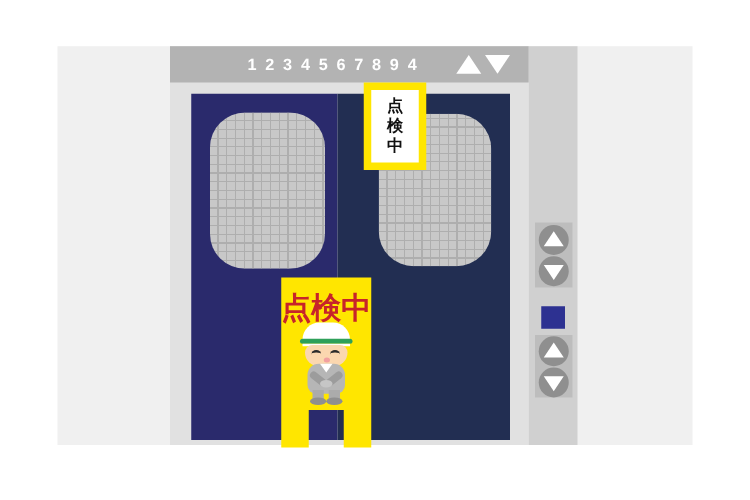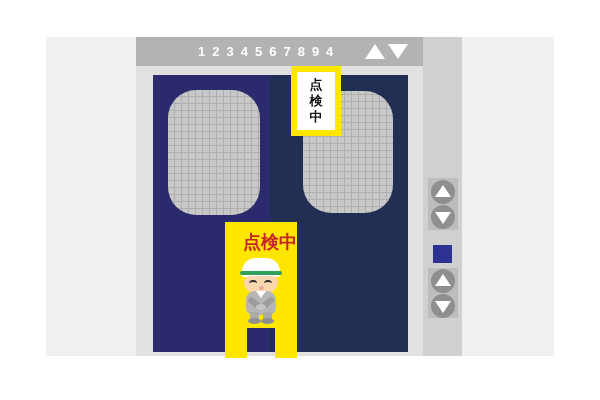--- a/index.html
+++ b/index.html
@@ -48,21 +48,21 @@
             border-bottom:12px solid #fff;margin-bottom:2px;}
   .tri-down-s{width:0;height:0;border-left:8px solid transparent;border-right:8px solid transparent;
               border-top:12px solid #fff;margin-top:2px;}
   #lamp{left:10px;top:208px;width:19px;height:18px;background:var(--call-button-blue,#2d3191);}
 
   
   #stand-sign{left:225px;top:222px;width:72px;height:136px;}
   #stand-body{left:0;top:0;width:72px;height:106px;background:var(--sign-yellow,#ffe600);}
   #stand-leg-l{left:0;top:106px;width:22px;height:30px;background:var(--sign-yellow,#ffe600);}
   #stand-leg-r{left:50px;top:106px;width:22px;height:30px;background:var(--sign-yellow,#ffe600);}
-  #stand-text{left:0;top:8px;width:72px;text-align:right;font-size:18px;font-weight:bold;
+  #stand-text{left:0;top:8px;width:72px;text-align:left;font-size:24px;font-weight:bold;
               color:var(--sign-red,#c7242a);letter-spacing:0;}
 
   
   #worker{left:0;top:0;width:72px;height:106px;}
   #cap{left:17px;top:36px;width:38px;height:15px;background:#fff;border-radius:19px 19px 2px 2px;}
   #cap-band{left:15px;top:49px;width:42px;height:4px;background:#2fa05a;border-radius:2px;}
   #cap-brim{left:17px;top:53px;width:38px;height:2px;background:#fff;}
   #face{left:19px;top:54px;width:34px;height:17px;background:#fbd7af;border-radius:7px 7px 13px 13px;}
   .eye{position:absolute;width:8px;height:5px;border-top:2px solid #2b2b2b;border-radius:50%;top:4px;}
   #eye-l{left:5px;} #eye-r{left:20px;}

